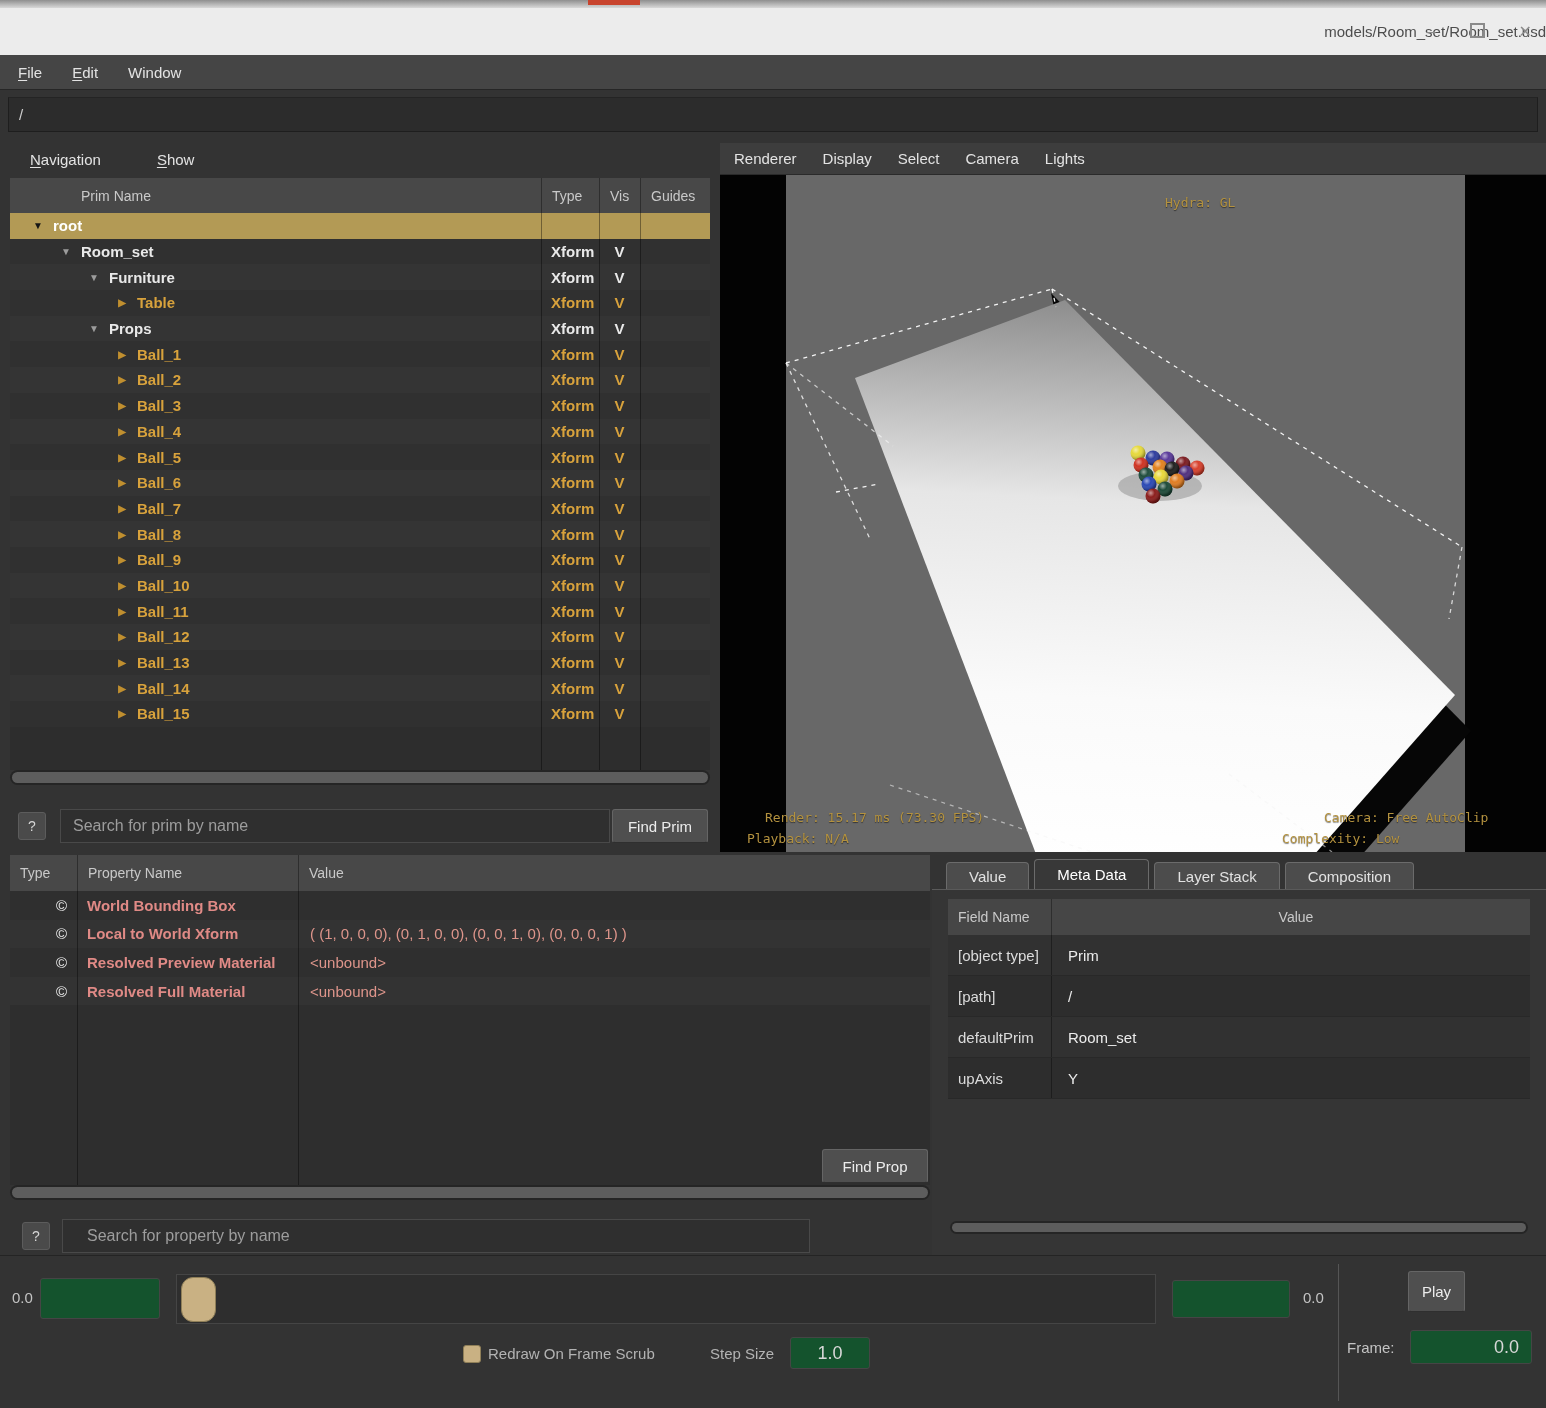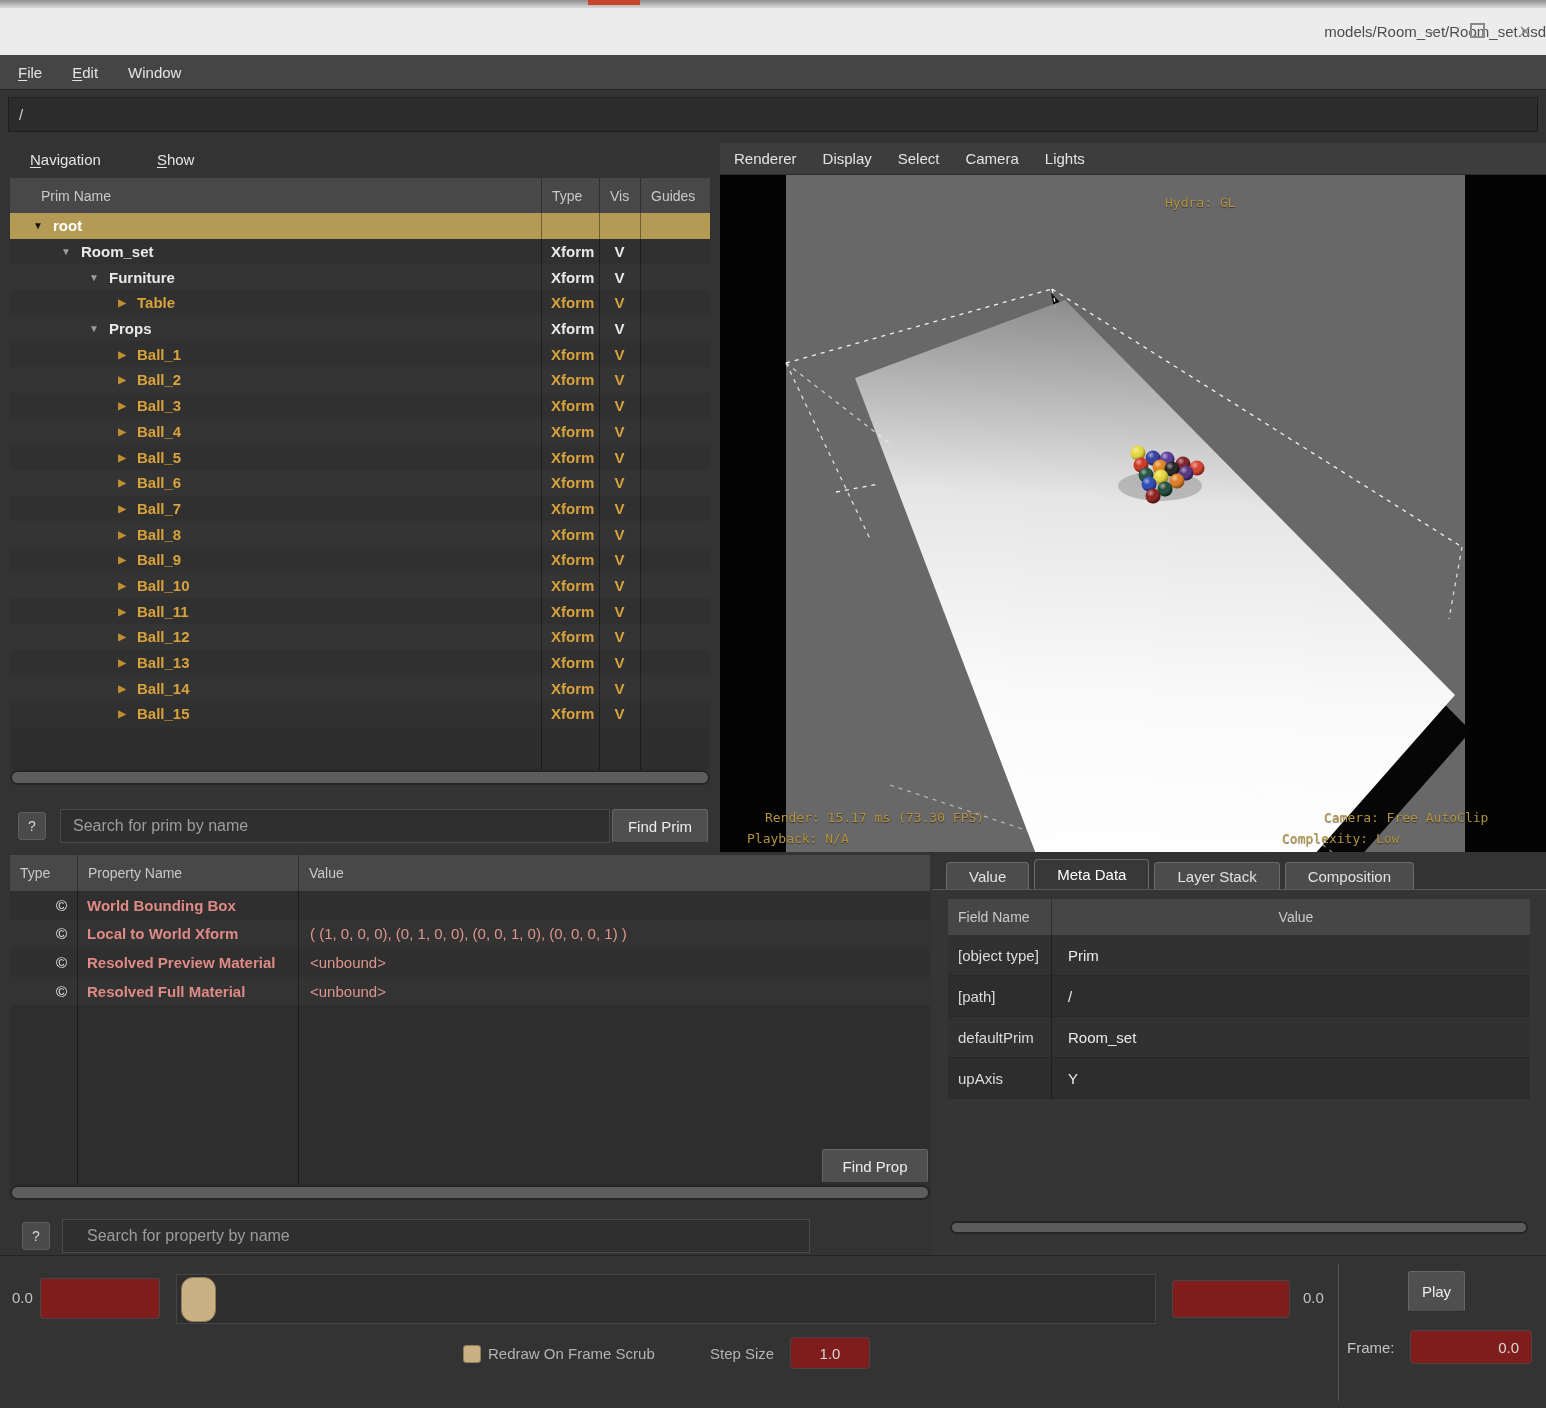--- a/index.html
+++ b/index.html
@@ -25,21 +25,21 @@
   .pathbar{left:0;top:90px;width:1546px;height:50px;background:#333;}
   .pathbar-inner{position:absolute;left:8px;top:7px;width:1530px;height:35px;background:#2c2c2c;
                  border:1px solid #1e1e1e;border-top-color:#242424;box-sizing:border-box;
                  line-height:33px;padding-left:10px;color:#cfcfcf;font-size:15px;}
 
   
   .tree-menu{left:10px;top:143px;width:700px;height:32px;display:flex;align-items:center;gap:26px;padding-left:20px;box-sizing:border-box;background:#333;}
   .tree-header{left:10px;top:178px;width:700px;height:35px;background:#484848;display:grid;
                grid-template-columns:531px 58px 41px auto;align-items:center;color:#c9c9c9;font-size:14px;}
   .tree-header .cell{padding-left:10px;border-left:1px solid #2e2e2e;height:100%;display:flex;align-items:center;}
-  .tree-header .cell:first-child{border-left:none;padding-left:31px;}
+  .tree-header .cell:first-child{border-left:none;padding-left:31px;margin-left:40px;}
   .tree-body{left:10px;top:213px;width:700px;height:557px;background:#2d2d2d;overflow:hidden;}
   .vline{position:absolute;top:0;width:1px;background:rgba(0,0,0,.38);z-index:3;}
   .tree-row{display:grid;grid-template-columns:531px 58px 41px auto;height:25.7px;align-items:center;font-size:15px;font-weight:700;}
   .tree-row:nth-child(odd){background:#303030;}
   .tree-row:nth-child(even){background:#343434;}
   .tree-row.selected{background:#b39a55;}
   .tree-row .name{display:flex;align-items:center;gap:8px;white-space:nowrap;}
   .twisty{font-size:10px;width:14px;text-align:center;}
   .tw-down{color:#9c9c9c;}
   .tw-right{color:#c08f2f;}
@@ -92,21 +92,21 @@
   .meta-thead .cell.val{justify-content:center;}
   .meta-row{display:grid;grid-template-columns:103px auto;height:40px;align-items:center;font-size:15px;border-bottom:1px solid #282828;}
   .meta-row:nth-child(odd){background:#313131;}
   .meta-row:nth-child(even){background:#2d2d2d;}
   .meta-row .fn{color:#dcdcdc;padding-left:10px;white-space:nowrap;}
   .meta-row .fv{color:#ececec;padding-left:16px;border-left:1px solid rgba(0,0,0,.35);height:100%;display:flex;align-items:center;}
 
   
   .timeline{left:0;top:1255px;width:1546px;height:153px;background:#333;border-top:1px solid #242424;}
   .tl-label{position:absolute;color:#c3c3c3;font-size:15px;}
-  .tl-input{position:absolute;background:#7f1d1d;border:1px solid #454545;border-radius:3px;box-sizing:border-box;color:#d8d8d8;font-size:15px;display:flex;align-items:center;}
+  .tl-input{position:absolute;background:#14532d;border:1px solid #454545;border-radius:3px;box-sizing:border-box;color:#d8d8d8;font-size:18px;display:flex;align-items:center;}
   .slider-track{position:absolute;left:176px;top:18px;width:980px;height:50px;background:#2e2e2e;border:1px solid #454545;box-sizing:border-box;}
   .slider-handle{position:absolute;left:4px;top:2px;width:33px;height:43px;background:#c9b183;border:1px solid #8f7f58;border-radius:12px;}
   .checkbox{position:absolute;width:16px;height:16px;background:#c9b183;border:1px solid #8f7f58;border-radius:3px;}
   .vdivider{position:absolute;width:1px;background:#555;}
 </style>
 </head>
 <body>
 
 <div class="app">
 

